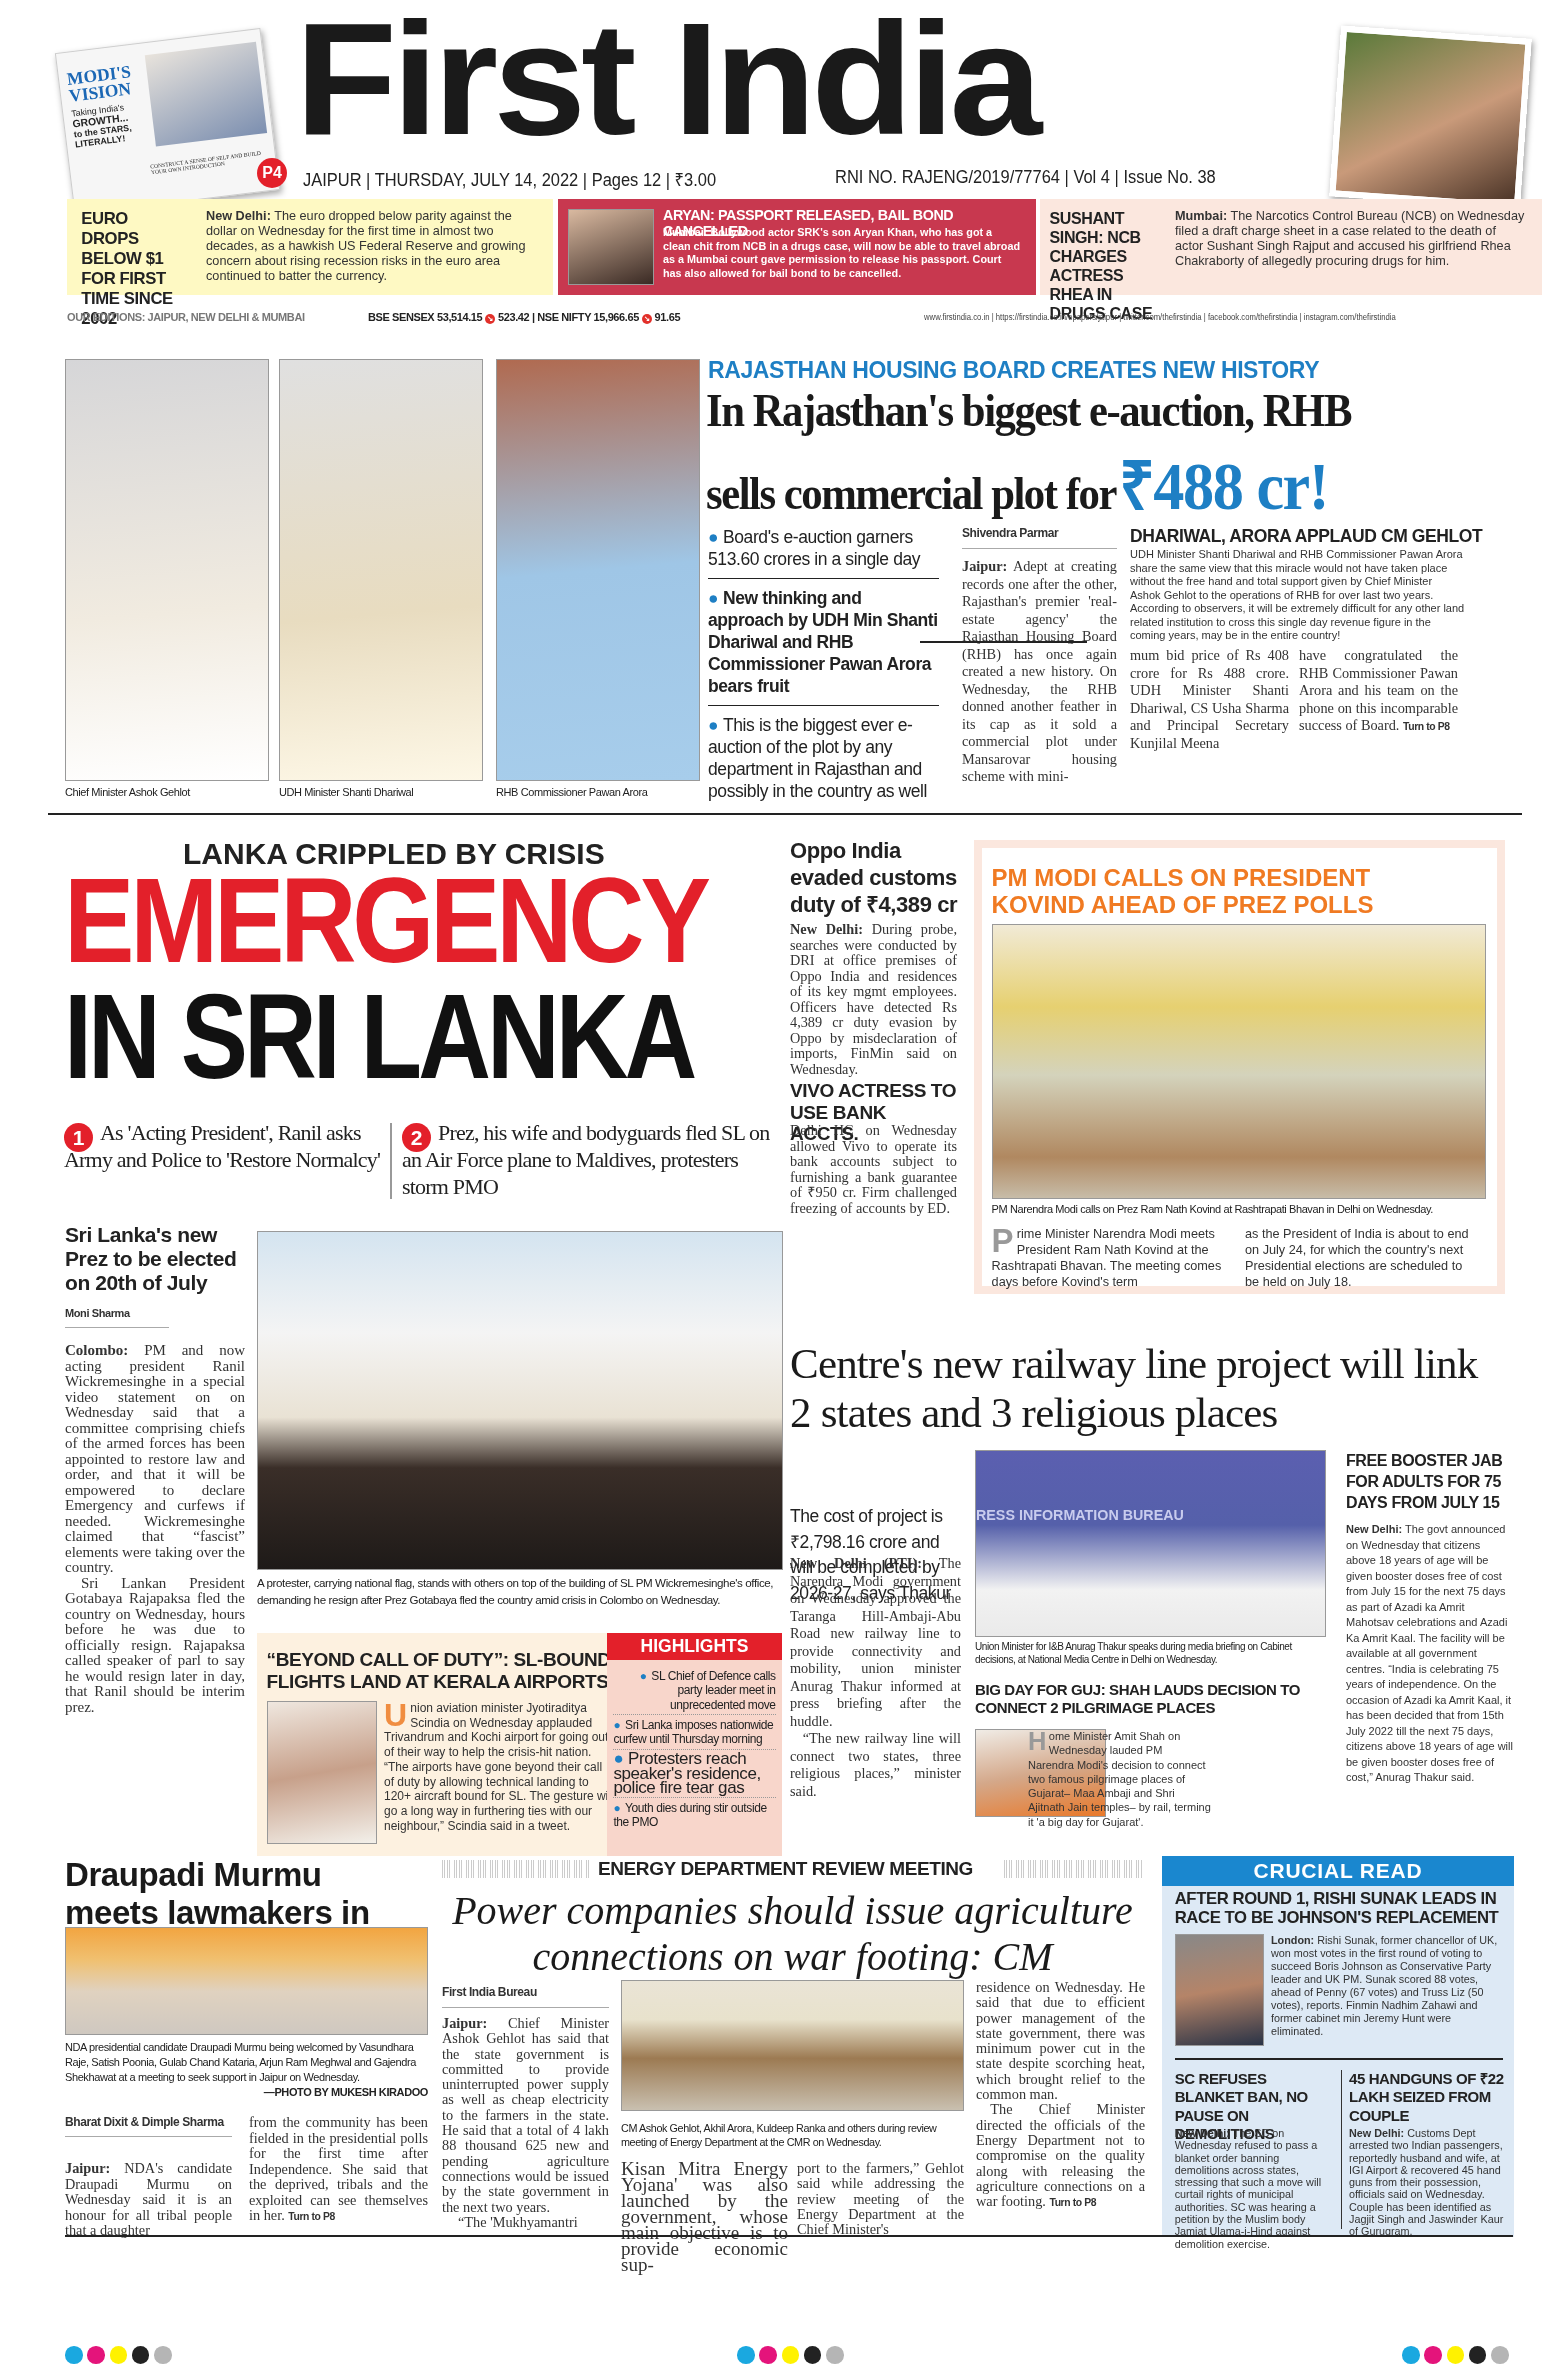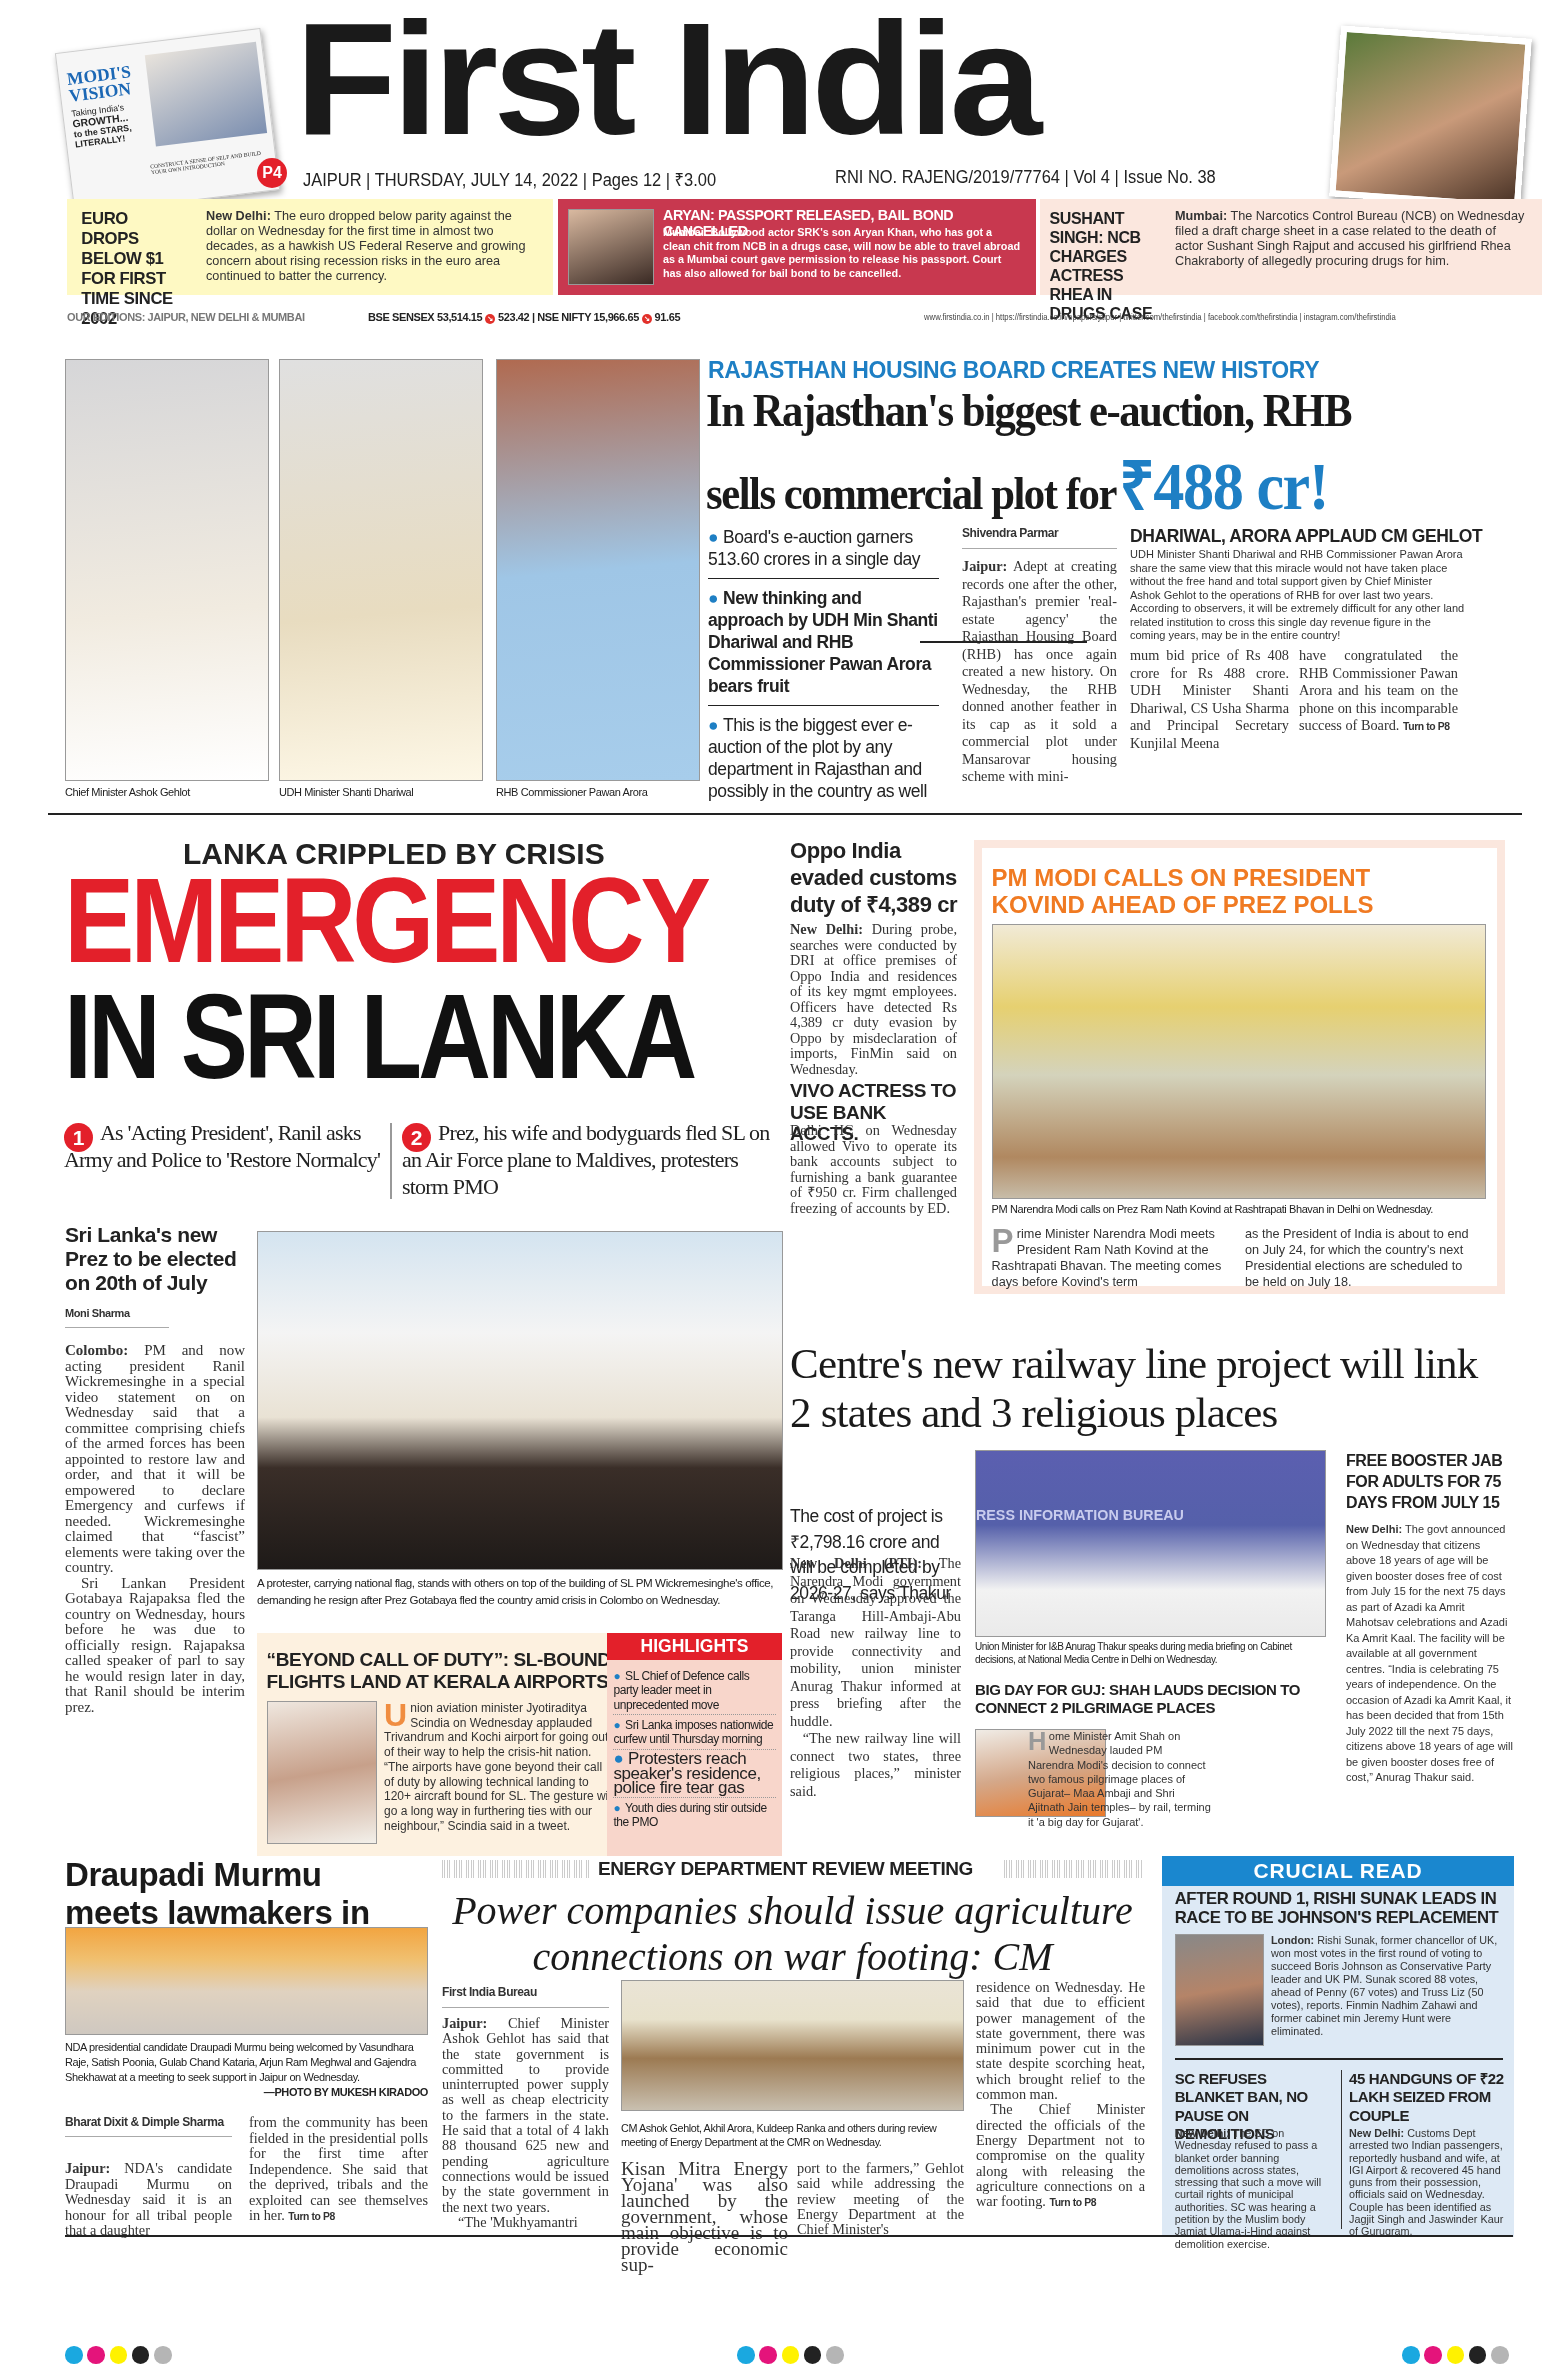--- a/index.html
+++ b/index.html
@@ -112,21 +112,21 @@
 <div class="abs cond" data-name="lanka-photo-caption" style="left:249px;top:1574px;width:535px;font-size:11.6px;line-height:17px;color:#222">A protester, carrying national flag, stands with others on top of the building of SL PM Wickremesinghe's office, demanding he resign after Prez Gotabaya fled the country amid crisis in Colombo on Wednesday.</div>
 
 <div class="abs" data-name="flights-box" style="left:249px;top:1633px;width:367px;height:223px;background:#fdf1e0">
   <div class="cond" data-name="flights-headline" style="position:absolute;left:9.6px;top:16px;width:351px;font-weight:bold;font-size:19px;line-height:22px;color:#222">“BEYOND CALL OF DUTY”: SL-BOUND FLIGHTS LAND AT KERALA AIRPORTS</div>
   <div class="photo" data-name="scindia-photo" style="position:absolute;left:9.6px;top:68px;width:110px;height:143px;background:linear-gradient(170deg,#efe7df,#c7a08a 50%,#f3f0ea)"></div>
   <div data-name="flights-text" style="position:absolute;left:127px;top:68px;width:231px;font-size:12px;line-height:14.7px;color:#333"><span data-name="dropcap" style="float:left;font-size:32px;line-height:29px;color:#f08d40;font-weight:bold;margin-right:3.2px">U</span><span data-name="flights-body">nion aviation minister Jyotiraditya Scindia on Wednesday applauded Trivandrum and Kochi airport for going out of their way to help the crisis-hit nation. “The airports have gone beyond their call of duty by allowing technical landing to 120+ aircraft bound for SL. The gesture will go a long way in furthering ties with our neighbour,” Scindia said in a tweet.</span></div>
 </div>
 <div class="abs" data-name="highlights-box" style="left:615px;top:1633px;width:169px;height:223px;background:#f8d6cb">
   <div data-name="highlights-title" style="background:#e3202a;color:#fff;font-weight:bold;font-size:17.5px;text-align:center;padding:3.2px 0">HIGHLIGHTS</div>
   <div data-name="highlights-list" style="padding:6.4px 6.4px">
-    <div class="bul cond" data-name="highlight-item" style="font-size: 12px; line-height: 14.3px; padding: 2.4px 0px; border-bottom: 0.8px dotted rgb(153, 153, 153); --c: #e3202a;">SL Chief of Defence calls party leader meet in unprecedented move</div>
+    <div class="bul cond" data-name="highlight-item" style="font-size: 12px; line-height: 14.3px; padding: 2.4px 0px; border-bottom: 0.8px dotted rgb(153, 153, 153); text-align: right; --c: #e3202a;">SL Chief of Defence calls party leader meet in unprecedented move</div>
     <div class="bul cond" data-name="highlight-item" style="font-size: 12px; line-height: 14.3px; padding: 2.4px 0px; border-bottom: 0.8px dotted rgb(153, 153, 153); --c: #e3202a;">Sri Lanka imposes nationwide curfew until Thursday morning</div>
     <div class="bul cond" data-name="highlight-item" style="font-size: 17px; line-height: 14.3px; padding: 2.4px 0px; border-bottom: 0.8px dotted rgb(153, 153, 153); --c: #e3202a;">Protesters reach speaker's residence, police fire tear gas</div>
     <div class="bul cond" data-name="highlight-item" style="font-size: 12px; line-height: 14.3px; padding: 2.4px 0px; --c: #e3202a;">Youth dies during stir outside the PMO</div>
   </div>
 </div>
 <style></style>
 
 <div class="abs cond" data-name="oppo-headline" style="left:790px;top:837px;width:175px;font-weight:bold;font-size:22px;line-height:27px;color:#222">Oppo India evaded customs duty of ₹4,389 cr</div>
 <p class="abs body" data-name="oppo-text" style="left:790px;top:922px;width:167px;font-size:14.3px;line-height:15.5px"><b data-name="oppo-dateline">New Delhi:</b> <span data-name="oppo-body">During probe, searches were conducted by DRI at office premises of Oppo India and residences of its key mgmt employees. Officers have detected Rs 4,389 cr duty evasion by Oppo by misdeclaration of imports, FinMin said on Wednesday.</span></p>
 <div class="abs cond" data-name="vivo-headline" style="left:790px;top:1080px;width:167px;font-weight:bold;font-size:19px;line-height:21.5px;color:#222">VIVO ACTRESS TO USE BANK ACCTS.</div>

